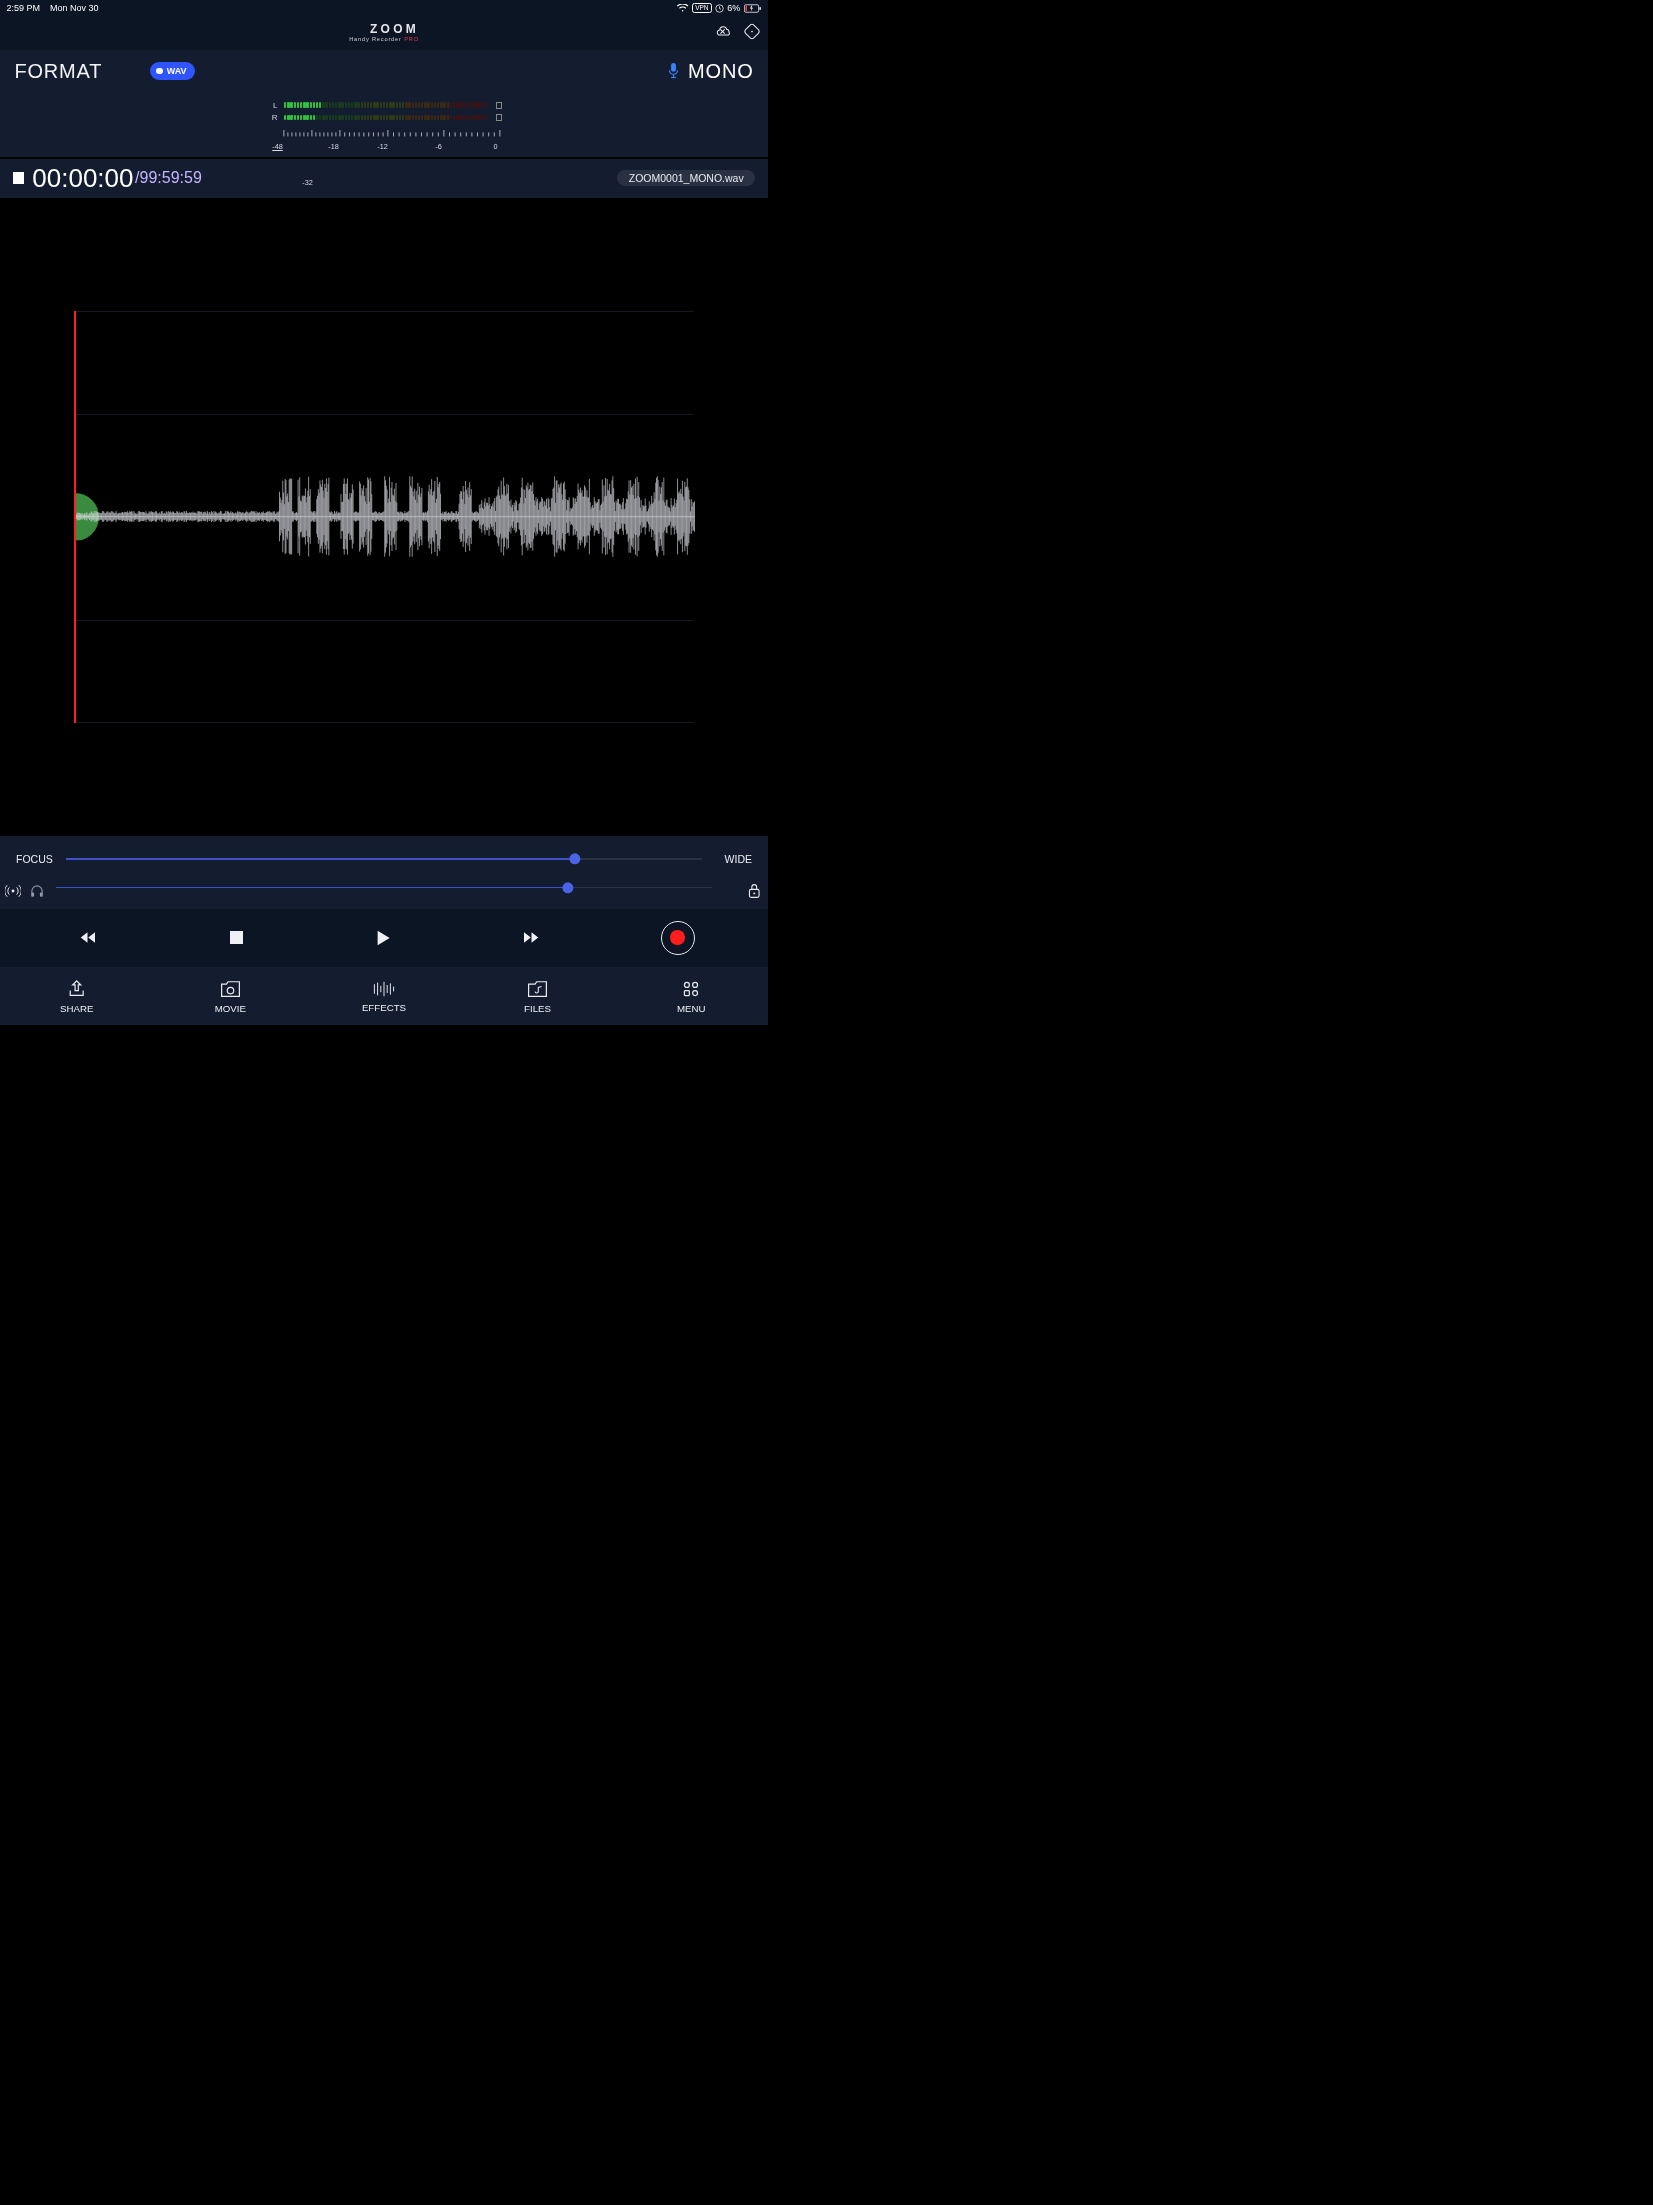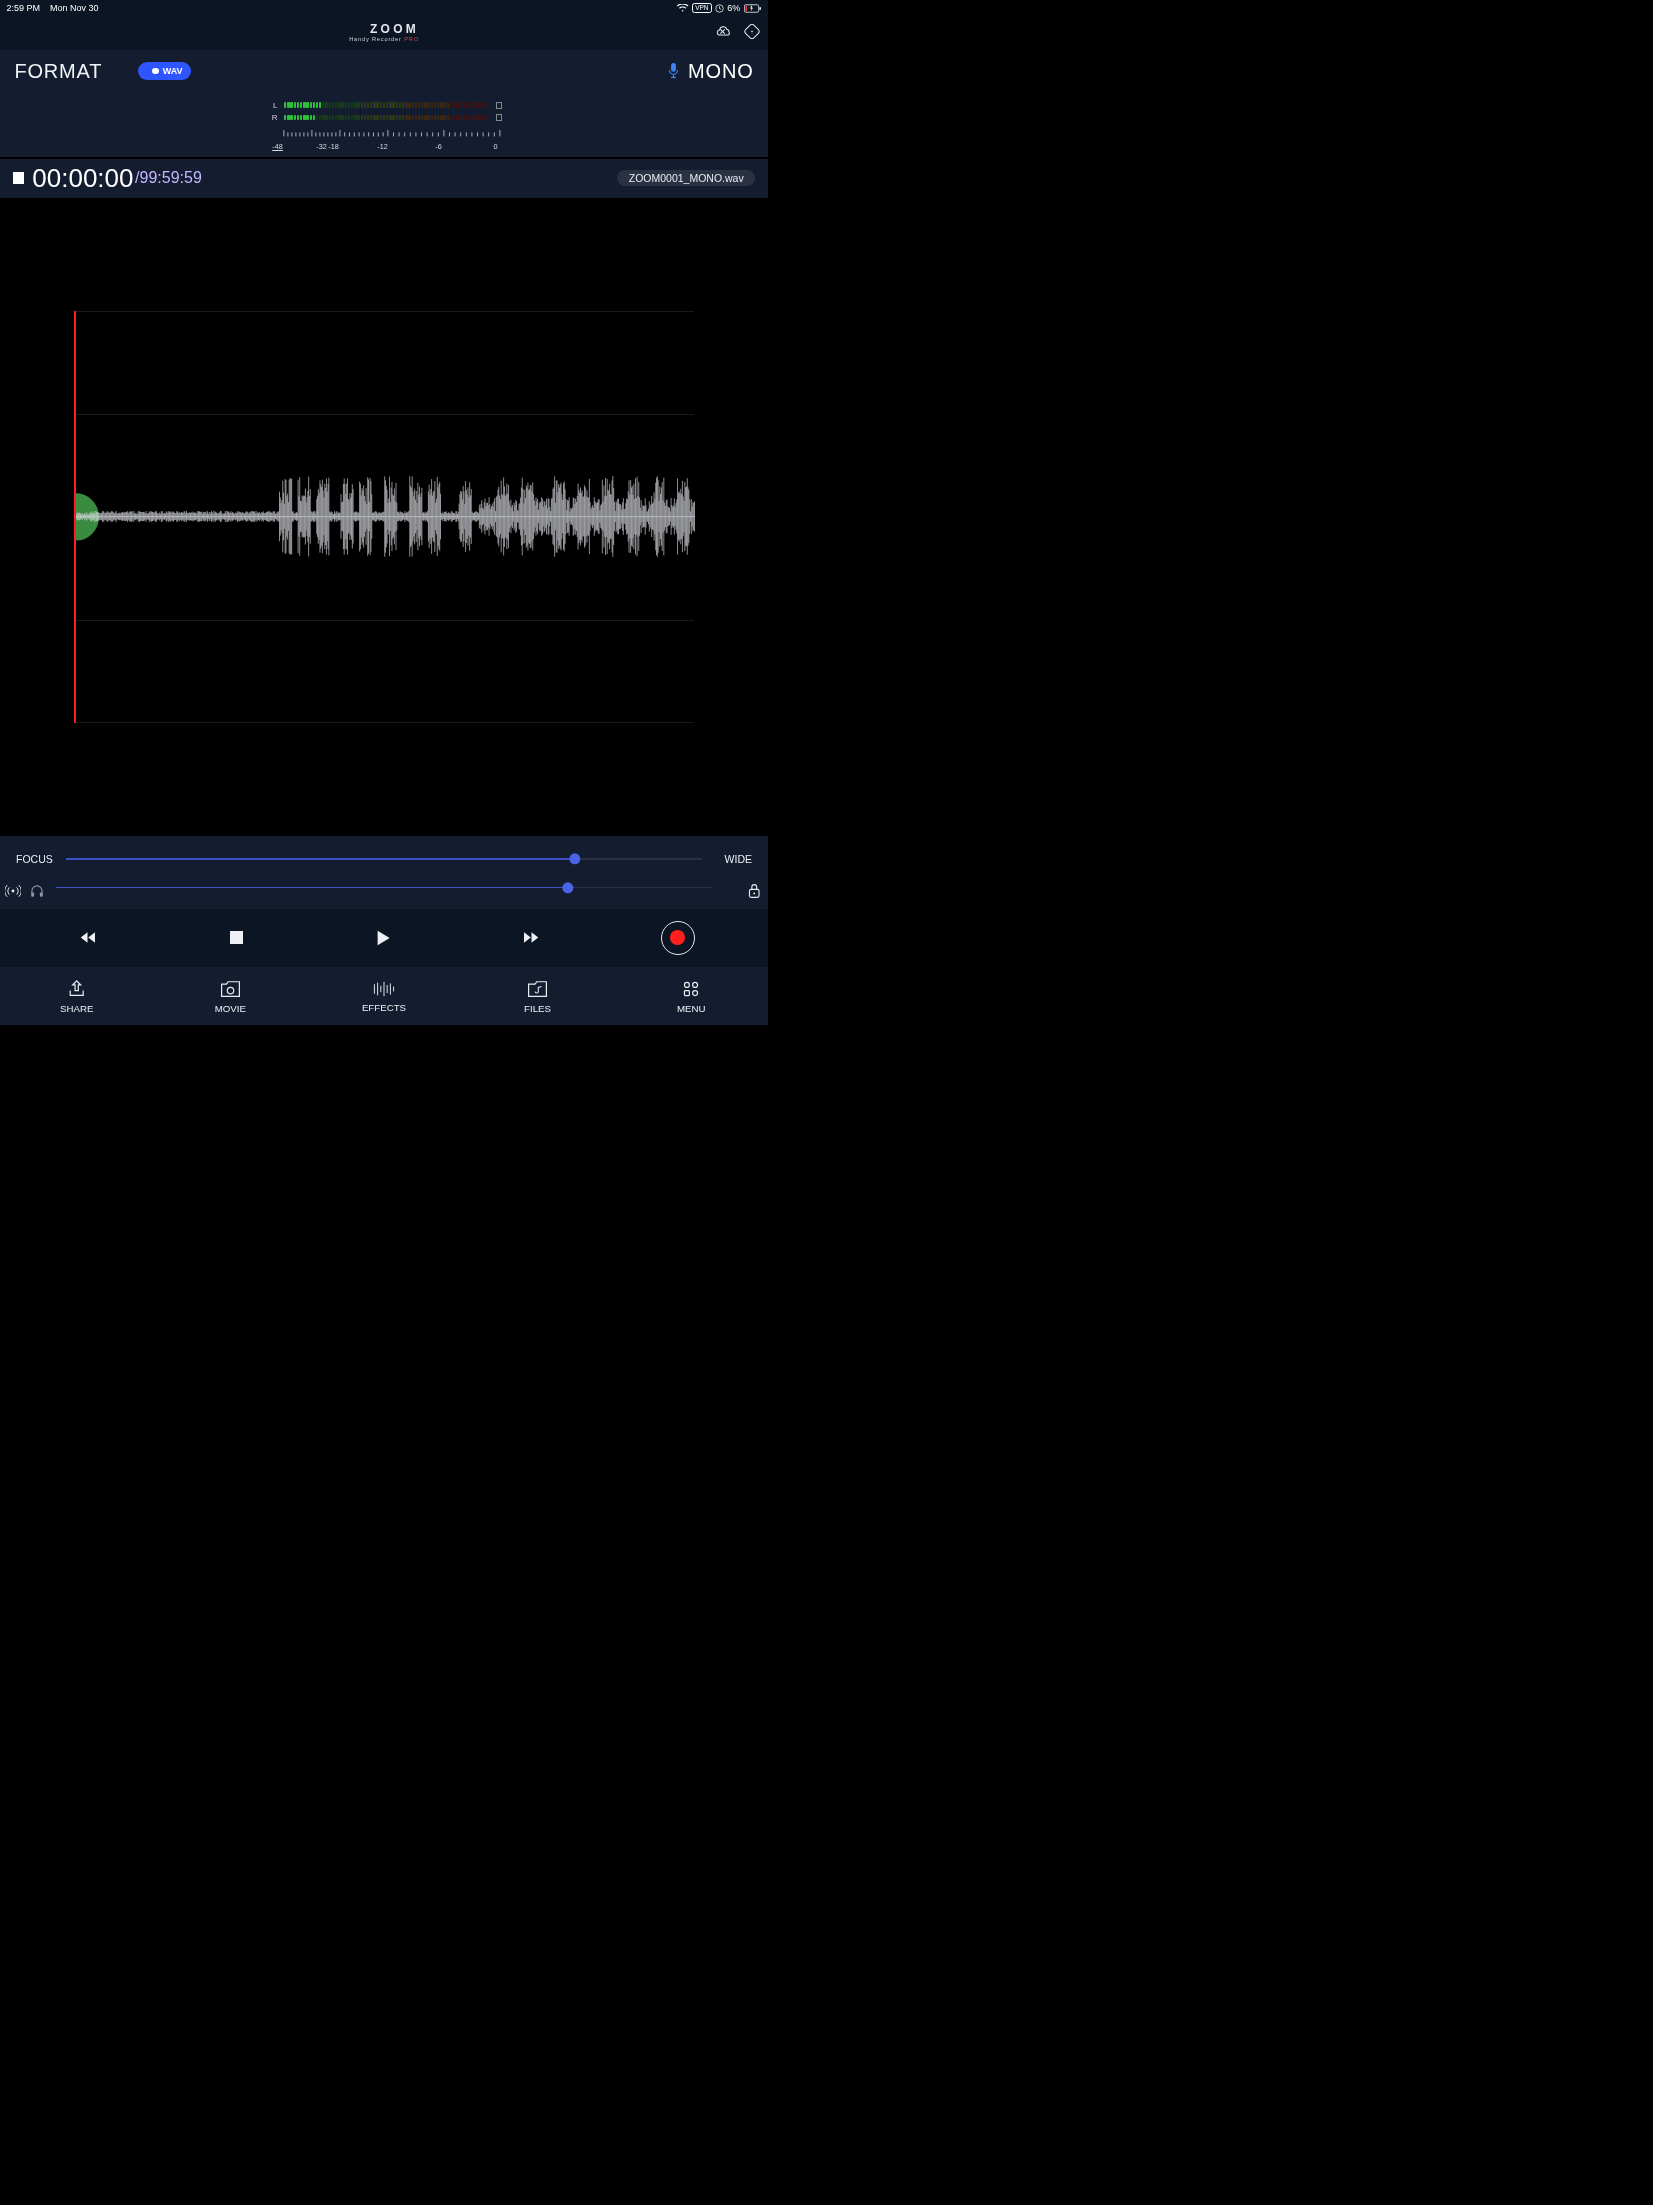--- a/index.html
+++ b/index.html
@@ -15,21 +15,21 @@
 .app-bar { height: 34px; background: #0c1524; display: flex; align-items: center; justify-content: center; position: relative; }
 .app-title { text-align: right; line-height: 1; }
 .app-title .logo { font-family: Arial, sans-serif; font-weight: 700; letter-spacing: 3.2px; font-size: 12px; color: #e4e6ec; }
 .app-title .sub { font-size: 5.7px; letter-spacing: 0.8px; color: #cfd1d8; margin-top: 1.6px; }
 .app-title .sub .pro { color: #d2414e; }
 .app-bar-icons { position: absolute; right: 8px; top: 50%; transform: translateY(-50%); display: flex; gap: 11.3px; }
 
 
 .format-row { height: 42px; background: #141c30; display: flex; align-items: center; padding: 0 14.5px; gap: 36px; }
 .format-label { font-size: 20px; font-weight: 500; letter-spacing: 0.8px; color: #f2f3f6; }
-.wav-pill { margin-left: 0; background: #2f55ff; border-radius: 9px; height: 18px; padding: 0 8px 0 14px; display: flex; align-items: center; gap: 4px; font-size: 9px; font-weight: 600; }
+.wav-pill { margin-left: 12px; background: #2f55ff; border-radius: 9px; height: 18px; padding: 0 8px 0 6px; display: flex; align-items: center; gap: 4px; font-size: 9px; font-weight: 600; }
 .wav-pill .dot { width: 6.5px; height: 6.5px; border-radius: 50%; background: #fff; }
 .format-right { margin-left: auto; display: flex; align-items: center; gap: 8px; }
 .mic-icon svg { display: block; }
 .mono-label { font-size: 20px; font-weight: 500; letter-spacing: 0.8px; }
 
 
 .meter-area { height: 65px; background: #141c30; display: flex; flex-direction: column; align-items: center; justify-content: center; padding-top: 3.2px; }
 .meter-row { display: flex; align-items: center; gap: 6.5px; height: 9.7px; }
 .meter-row .ch { width: 11.3px; text-align: right; font-size: 8px; color: #cfd3df; }
 .segments { display: flex; gap: 0.8px; }
@@ -352,21 +352,21 @@
           <line x1="242" y1="3" x2="242" y2="8"></line>
           <line x1="249" y1="3" x2="249" y2="8"></line>
           <line x1="256" y1="3" x2="256" y2="8"></line>
           <line x1="263" y1="3" x2="263" y2="8"></line>
         <line x1="270" y1="0" x2="270" y2="8"></line>
       </g>
     </svg>
   </div>
   <div class="ruler-labels" id="scaleLabels" style="width: 239px; position: relative; height: 9.7px;">
       <span style="position: absolute; left: 13px; transform: translateX(-50%); text-decoration: underline;">-48</span>
-      <span style="position: absolute; left: 57px; transform: translateX(-50%);">-32</span>
+      <span style="position: absolute; left: 43px; transform: translateX(-50%); margin-top: 36px;">-32</span>
       <span style="position: absolute; left: 69px; transform: translateX(-50%);">-18</span>
       <span style="position: absolute; left: 118px; transform: translateX(-50%);">-12</span>
       <span style="position: absolute; left: 174px; transform: translateX(-50%);">-6</span>
       <span style="position: absolute; left: 231px; transform: translateX(-50%);">0</span>
     </div>
 </div>
 
 <div class="time-bar">
   <div class="stop-square"></div>
   <span class="time-current">00:00:00</span>

